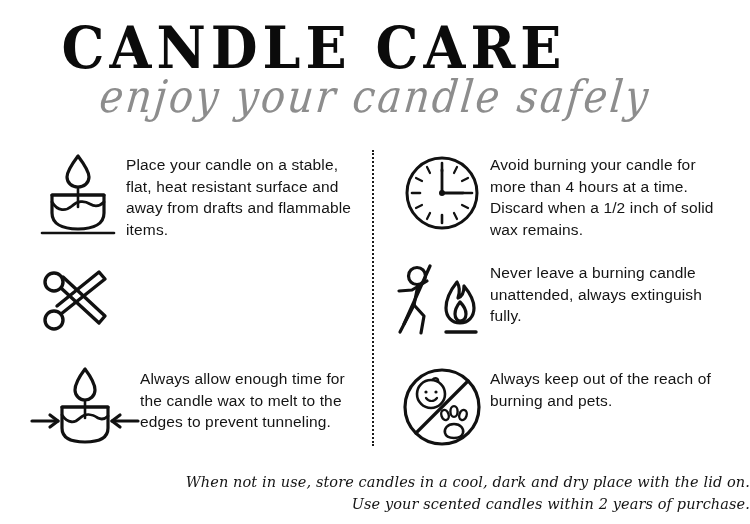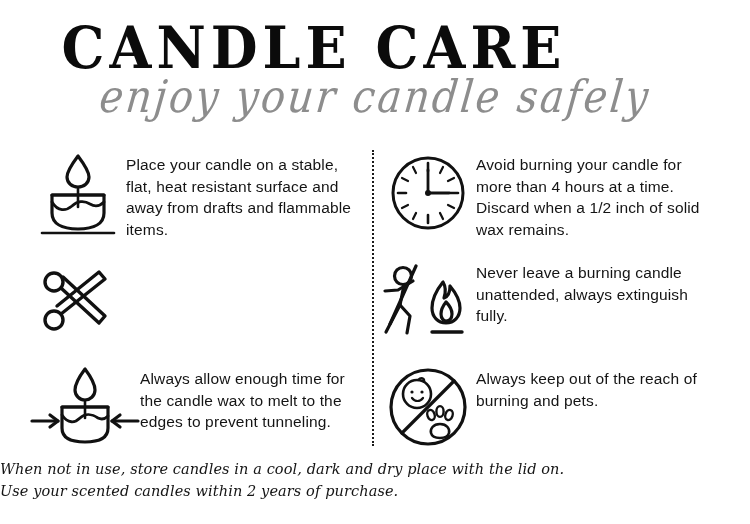--- a/index.html
+++ b/index.html
@@ -67,21 +67,21 @@
     width: 0;
     height: 296px;
     border-left: 2px dotted #1a1a1a;
   }
   .column {
     position: absolute;
     top: 150px;
     width: 330px;
   }
   #col-left  { left: 30px;  }
-  #col-right { left: 380px; }
+  #col-right { left: 394px; }
 
   .tip {
     display: flex;
     align-items: flex-start;
   }
   .tip-icon {
     flex: 0 0 96px;
     height: 86px;
     display: flex;
     align-items: center;
@@ -99,23 +99,23 @@
   }
 
   
   #col-left  .tip:nth-child(1), #col-right .tip:nth-child(1) { margin-bottom: 18px; }
   #col-left  .tip:nth-child(2), #col-right .tip:nth-child(2) { margin-bottom: 20px; }
 
   
   #footer {
     position: absolute;
     left: 0;
-    top: 458px;
+    top: 471px;
     width: 750px;
-    text-align: left;
+    text-align: right;
   }
   .footer-line {
     font-family: "DejaVu Serif", serif;
     font-style: italic;
     font-size: 14.5px;
     line-height: 22px;
     letter-spacing: 0.1px;
     color: #141414;
   }
 </style>

